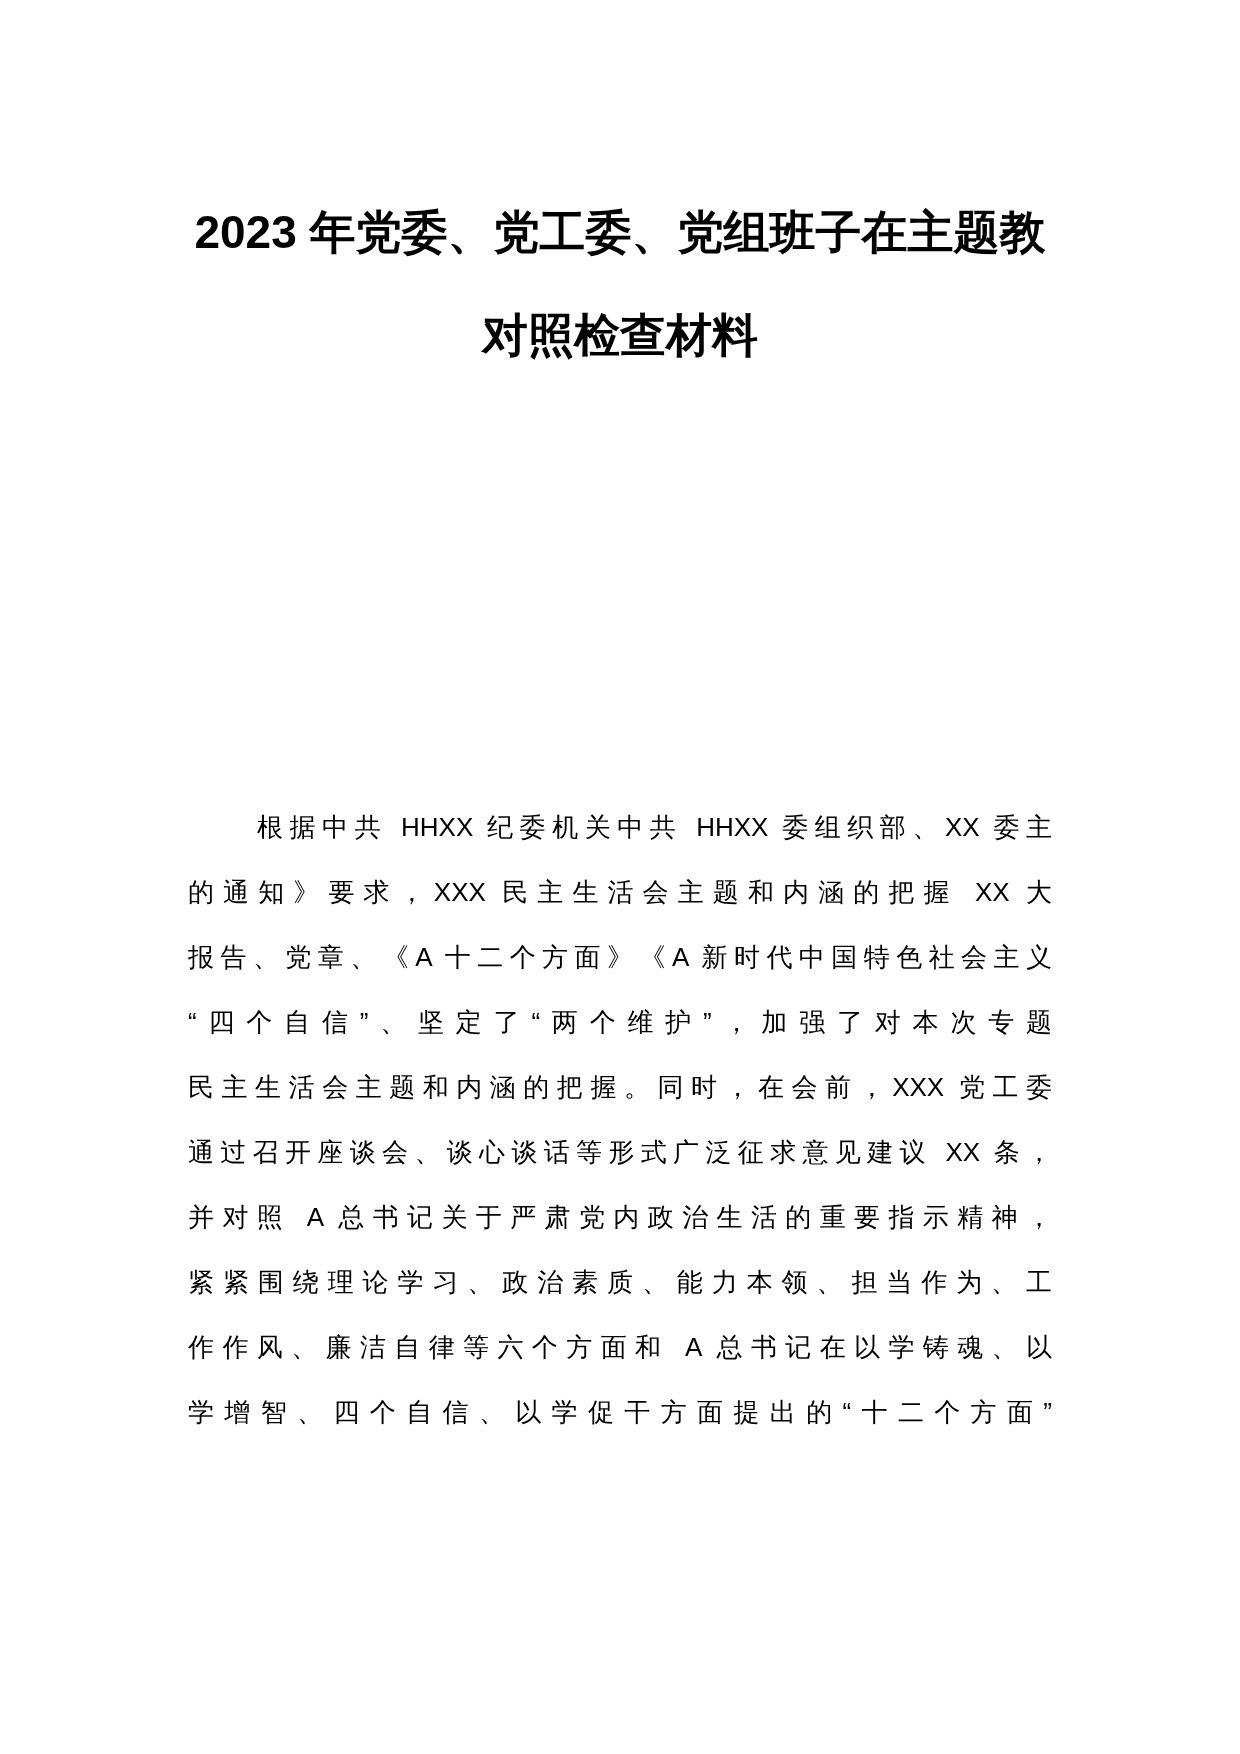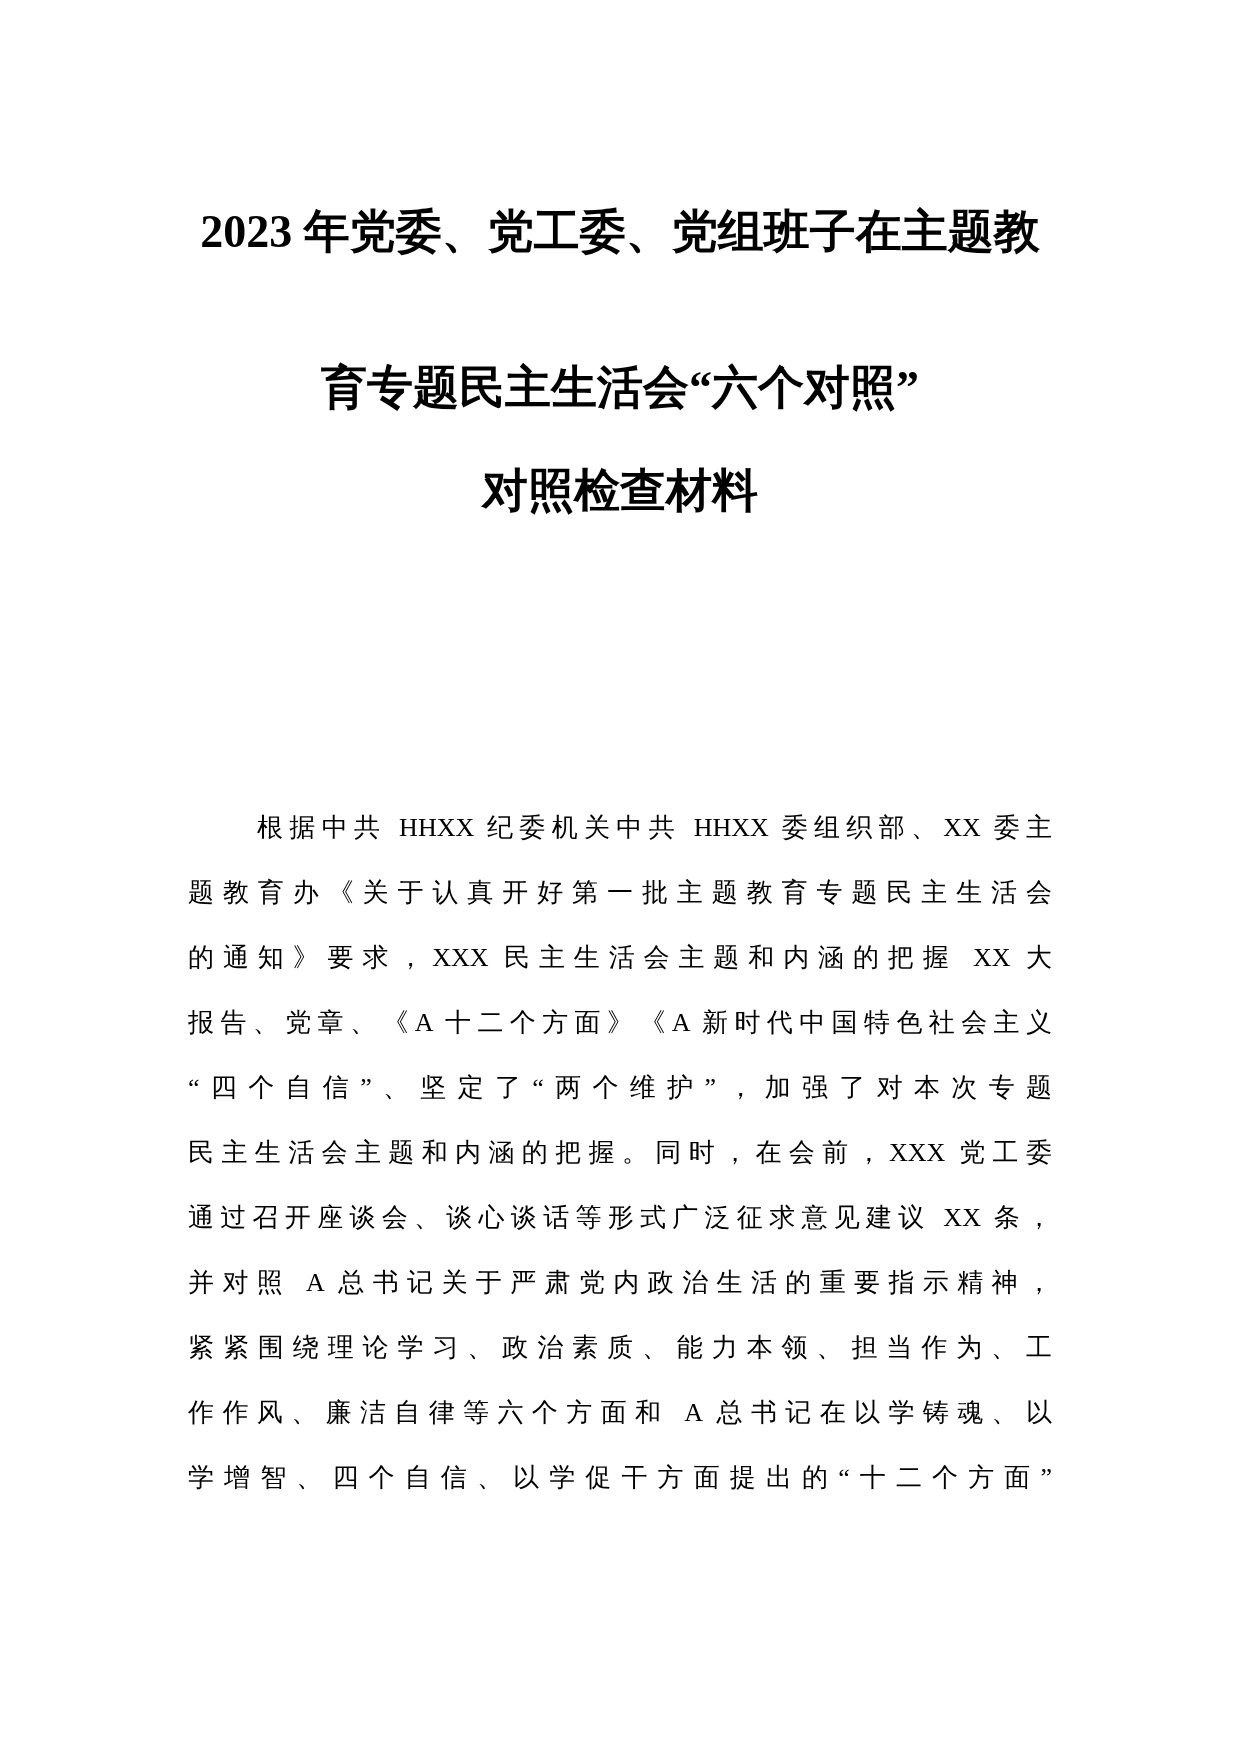--- a/index.html
+++ b/index.html
@@ -6,21 +6,21 @@
     margin: 0;
     padding: 0;
     background: #ffffff;
   }
   .page {
     position: relative;
     width: 1240px;
     height: 1754px;
     background: #ffffff;
     color: #000000;
-    font-family: Liberation Serif, serif;
+    font-family: Liberation Sans, sans-serif;
     overflow: hidden;
   }
   .title-block {
     margin: 0;
     padding: 0;
     font-weight: bold;
   }
   .title-line {
     text-align: center;
     font-size: 46px;
@@ -51,27 +51,25 @@
     text-indent: 69px;
   }
 </style>
 </head>
 <body>
 
 <div class="page">
 
   <div class="title-block">
     <div class="title-line title-line-1">2023 年党委、党工委、党组班子在主题教</div>
-    <div class="title-line title-line-2">育专题民主生活会“六个对照”</div>
     <div class="title-line title-line-3">对照检查材料</div>
   </div>
 
   <div class="body-block">
     <div class="body-line first-line">根据中共 HHXX 纪委机关中共 HHXX 委组织部、XX 委主</div>
-    <div class="body-line">题教育办《关于认真开好第一批主题教育专题民主生活会</div>
     <div class="body-line">的通知》要求，XXX 民主生活会主题和内涵的把握 XX 大</div>
     <div class="body-line">报告、党章、《A 十二个方面》《A 新时代中国特色社会主义</div>
     <div class="body-line">“四个自信”、坚定了“两个维护”，加强了对本次专题</div>
     <div class="body-line">民主生活会主题和内涵的把握。同时，在会前，XXX 党工委</div>
     <div class="body-line">通过召开座谈会、谈心谈话等形式广泛征求意见建议 XX 条，</div>
     <div class="body-line">并对照 A 总书记关于严肃党内政治生活的重要指示精神，</div>
     <div class="body-line">紧紧围绕理论学习、政治素质、能力本领、担当作为、工</div>
     <div class="body-line">作作风、廉洁自律等六个方面和 A 总书记在以学铸魂、以</div>
     <div class="body-line">学增智、四个自信、以学促干方面提出的“十二个方面”</div>
   </div>

